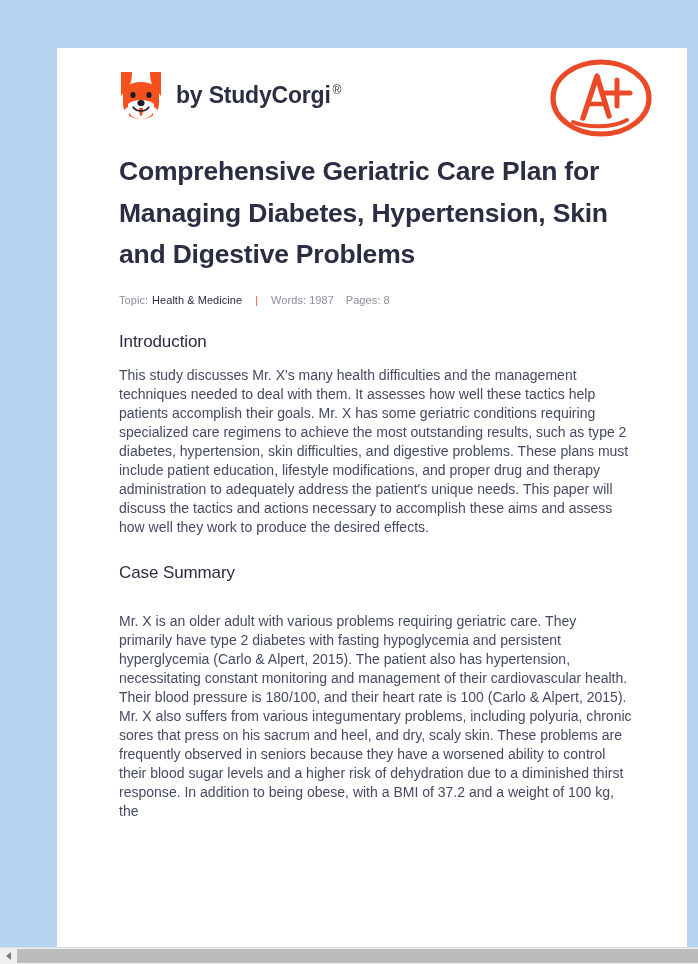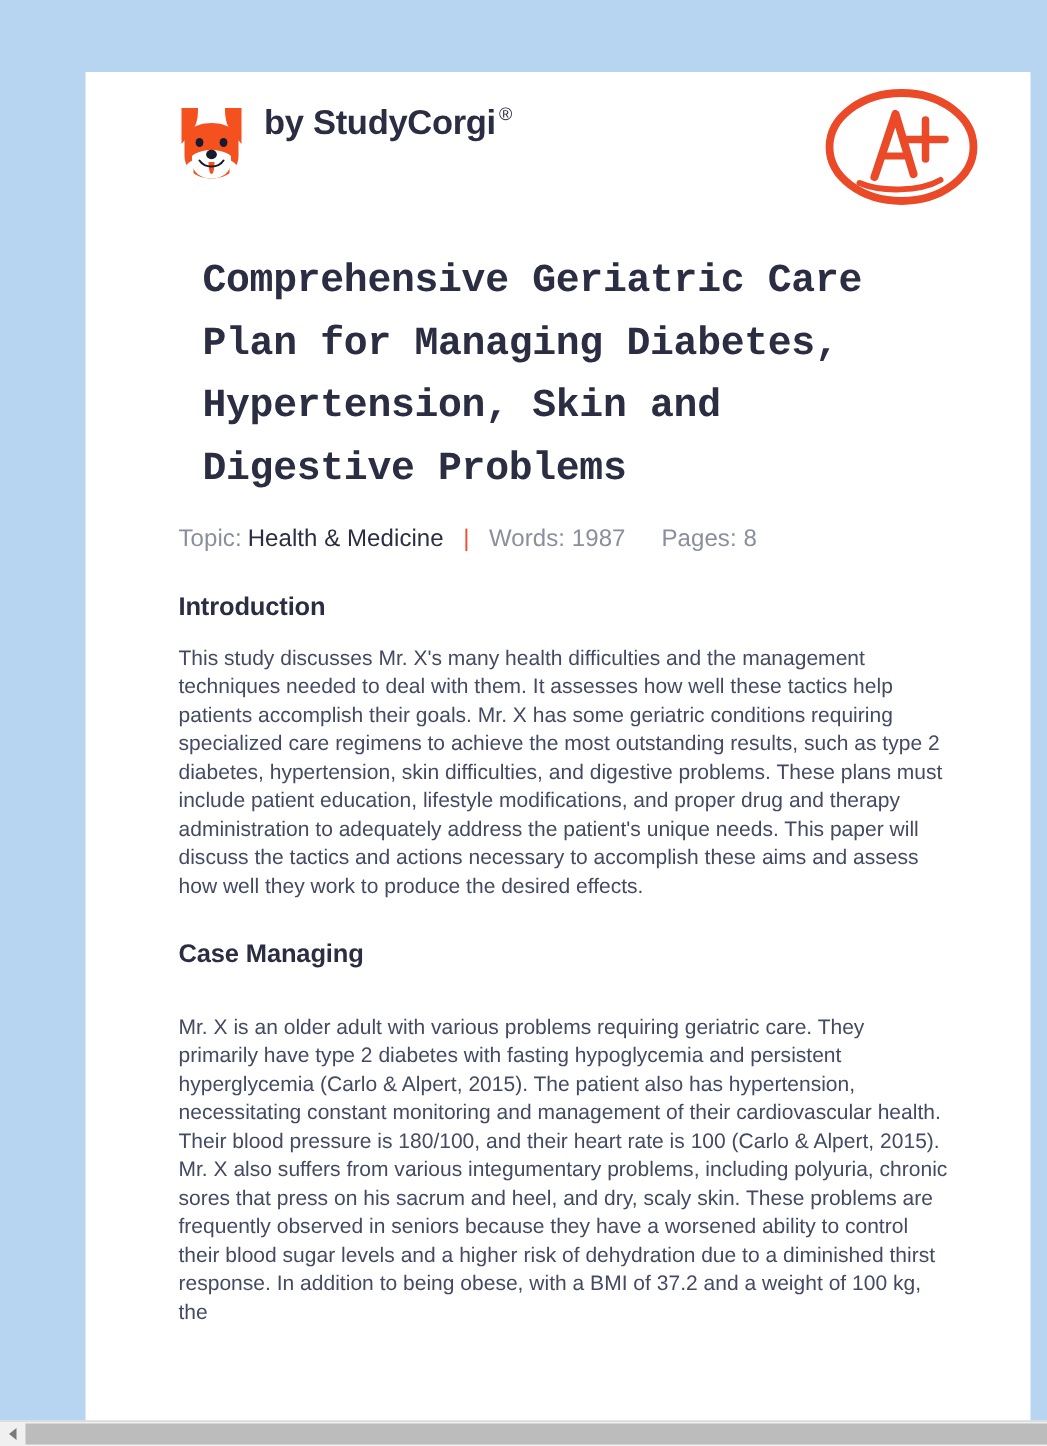--- a/index.html
+++ b/index.html
@@ -40,20 +40,21 @@
   .masthead {
     position: relative;
     height: 103px;
   }
 
   .brand {
     position: absolute;
     left: 62px;
     top: 22px;
     display: flex;
+    align-items: center;
     gap: 13px;
   }
 
   .corgi-logo {
     width: 44px;
     height: 50px;
     display: block;
   }
 
   .brand-text {
@@ -80,57 +81,56 @@
     width: 108px;
     height: 86px;
   }
 
   
   .docbody {
     padding: 0 55px 0 62px;
   }
 
   .doc-title {
-    margin: 16px;
+    margin: 0;
     font-size: 26.5px;
     line-height: 41.5px;
     font-weight: 700;
     color: #2b2d42;
     letter-spacing: -0.2px;
     max-width: 520px;
-    font-family: Liberation Mono, monospace;
   }
 
   .meta {
     margin-top: 18px;
-    font-size: 16px;
+    font-size: 11px;
     color: #8a8f9e;
     display: flex;
     align-items: flex-start;
     white-space: nowrap;
     letter-spacing: 0.05px;
   }
   .meta .meta-label { color: #8a8f9e; }
   .meta .meta-topic {
     color: #2b2d42;
     font-weight: 400;
     margin-left: 4px;
   }
   .meta .meta-sep {
     color: #e8533a;
     margin: 0 13px;
     font-weight: 400;
   }
   .meta .meta-words { color: #8a8f9e; }
-  .meta .meta-pages { color: #8a8f9e; margin-left: 24px; }
+  .meta .meta-pages { color: #8a8f9e; margin-left: 12px; }
 
   h2.section-heading {
     margin: 26px 0 0 0;
     font-size: 17px;
-    font-weight: 700;
+    font-weight: 400;
     color: #2b2d42;
     letter-spacing: -0.1px;
   }
 
   p.body-text {
     margin: 14px 0 0 0;
     font-size: 14px;
     line-height: 19px;
     color: #454a63;
     letter-spacing: 0.01px;
@@ -241,21 +241,21 @@
         <span class="meta-label">Topic:</span>
         <span class="meta-topic">Health &amp; Medicine</span>
         <span class="meta-sep">|</span>
         <span class="meta-words">Words: 1987</span>
         <span class="meta-pages">Pages: 8</span>
       </div>
 
       <h2 class="section-heading">Introduction</h2>
       <p class="body-text">This study discusses Mr. X's many health difficulties and the management techniques needed to deal with them. It assesses how well these tactics help patients accomplish their goals. Mr. X has some geriatric conditions requiring specialized care regimens to achieve the most outstanding results, such as type 2 diabetes, hypertension, skin difficulties, and digestive problems. These plans must include patient education, lifestyle modifications, and proper drug and therapy administration to adequately address the patient's unique needs. This paper will discuss the tactics and actions necessary to accomplish these aims and assess how well they work to produce the desired effects.</p>
 
-      <h2 class="section-heading">Case Managing</h2>
+      <h2 class="section-heading">Case Summary</h2>
       <p class="body-text tight">Mr. X is an older adult with various problems requiring geriatric care. They primarily have type 2 diabetes with fasting hypoglycemia and persistent hyperglycemia (Carlo &amp; Alpert, 2015). The patient also has hypertension, necessitating constant monitoring and management of their cardiovascular health. Their blood pressure is 180/100, and their heart rate is 100 (Carlo &amp; Alpert, 2015). Mr. X also suffers from various integumentary problems, including polyuria, chronic sores that press on his sacrum and heel, and dry, scaly skin. These problems are frequently observed in seniors because they have a worsened ability to control their blood sugar levels and a higher risk of dehydration due to a diminished thirst response. In addition to being obese, with a BMI of 37.2 and a weight of 100 kg, the</p>
 
     </div>
 
     <div id="sheet-bottom-mask"></div>
   </div>
 
   <div id="scrollbar">
     <div class="sb-btn">
       <span class="sb-arrow"></span>

